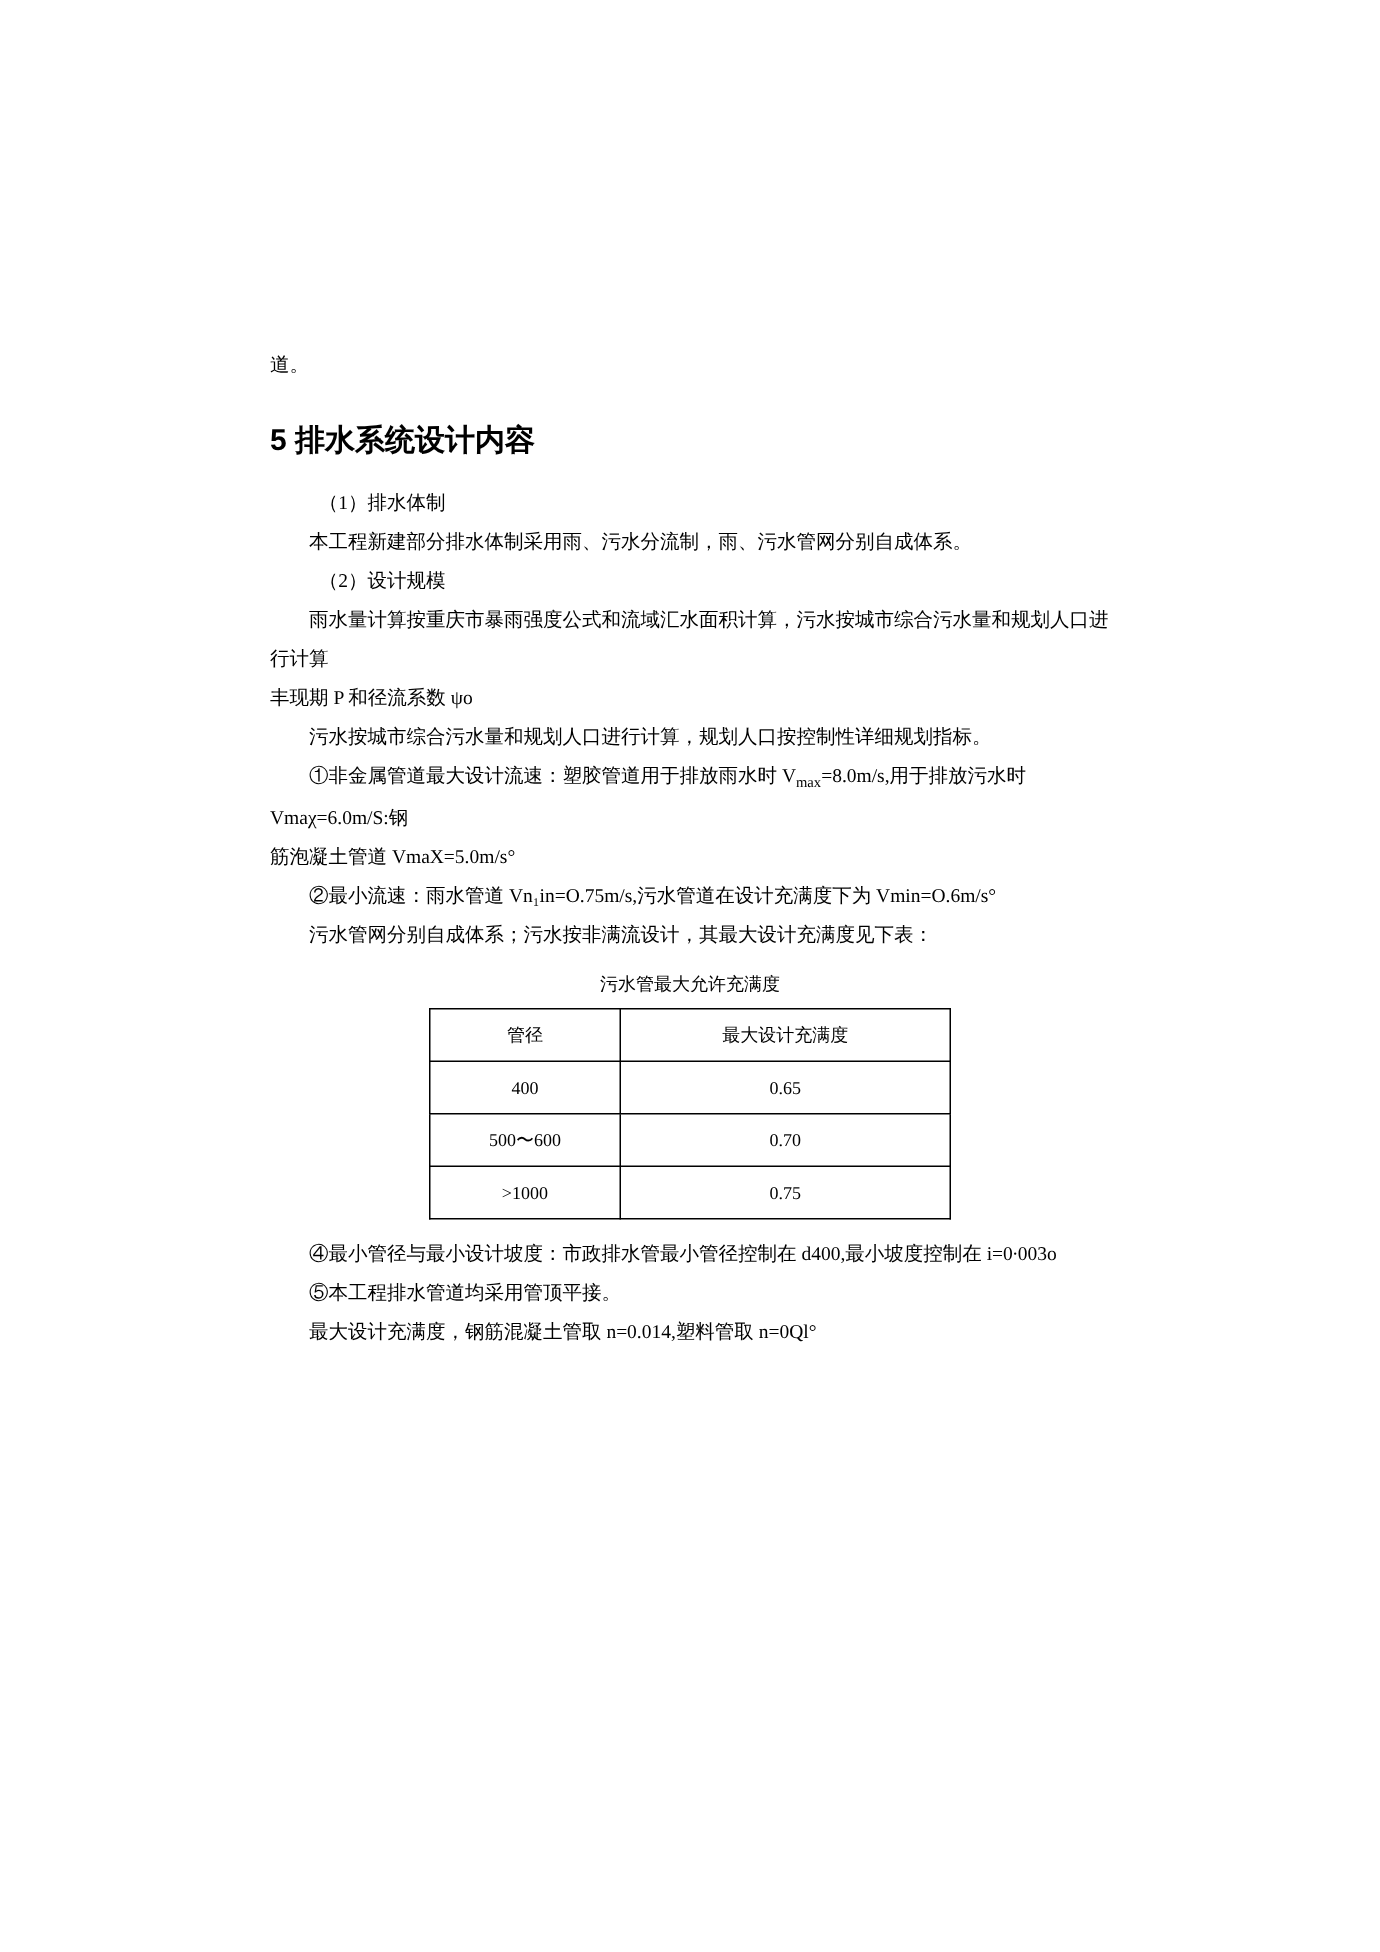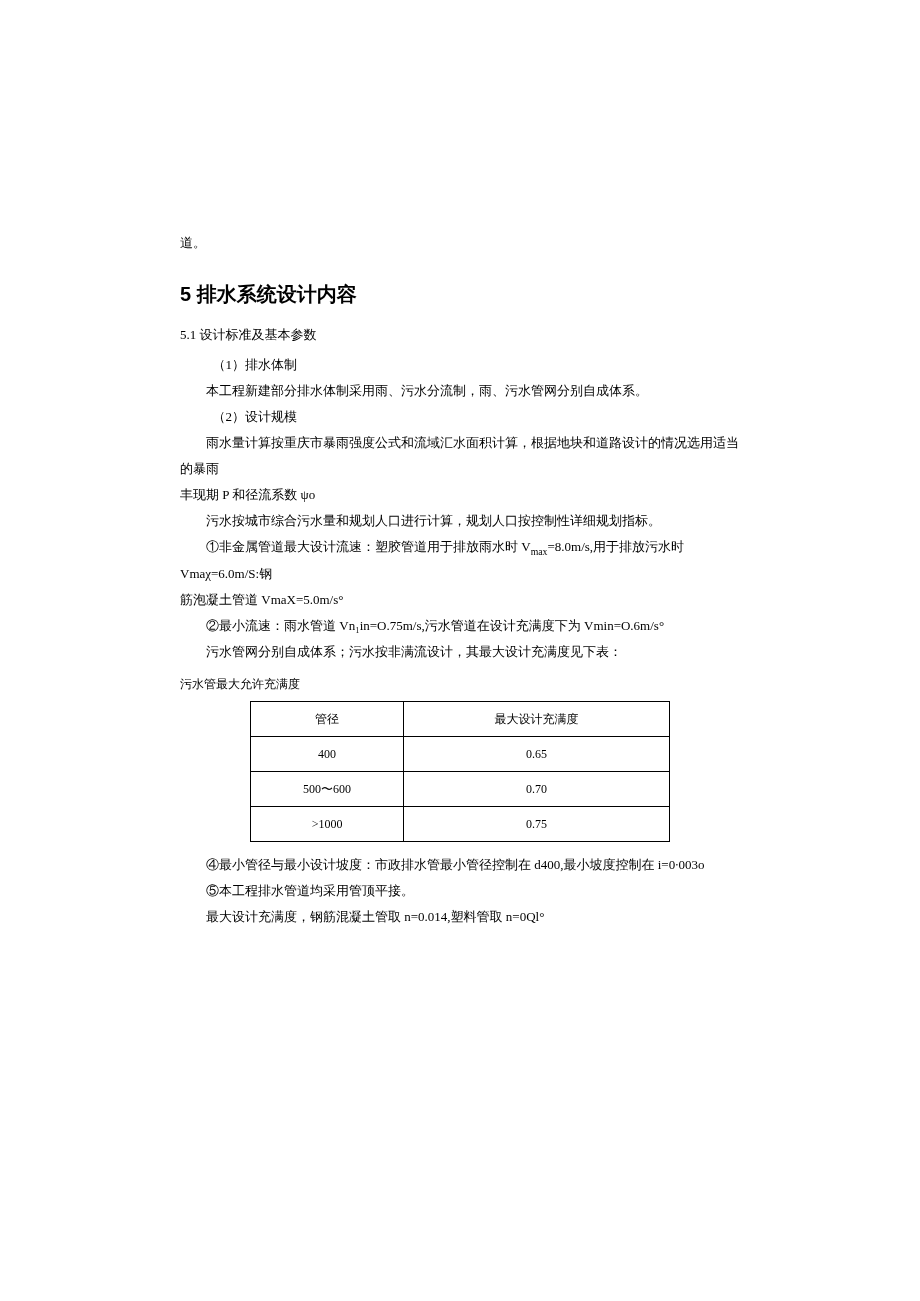--- a/index.html
+++ b/index.html
@@ -34,29 +34,30 @@
   .indent {
     text-indent: 2em;
   }
   .indent15 {
     text-indent: 2.5em;
   }
   .line {
     margin: 0;
   }
   .table-title {
-    font-family: Liberation Mono, monospace;
+    text-align: center;
+    font-family: Liberation Sans, sans-serif;
     font-size: 12px;
     margin-top: 8px;
     margin-bottom: 4px;
   }
   table.data {
     border-collapse: collapse;
     margin: 0 auto 10px auto;
-    width: 420px;
+    width: 348px;
     font-size: 12px;
   }
   table.data th, table.data td {
     border: 1px solid #000;
     padding: 5px 0;
     text-align: center;
     font-weight: normal;
   }
   sub {
     font-size: 0.75em;
@@ -65,27 +66,26 @@
 </style>
 </head>
 <body>
 
 <div class="page">
 
   <p class="line frag">道。</p>
 
   <p class="heading">5 排水系统设计内容</p>
 
-  <p class="subheading">5.1 设计标准及基本参数</p>
 
   <p class="line indent15">（1）排水体制</p>
   <p class="line indent">本工程新建部分排水体制采用雨、污水分流制，雨、污水管网分别自成体系。</p>
 
   <p class="line indent15">（2）设计规模</p>
-  <p class="line indent">雨水量计算按重庆市暴雨强度公式和流域汇水面积计算，根据地块和道路设计的情况选用适当的暴雨</p>
+  <p class="line indent">雨水量计算按重庆市暴雨强度公式和流域汇水面积计算，污水按城市综合污水量和规划人口进行计算</p>
   <p class="line">丰现期 P 和径流系数 ψo</p>
   <p class="line indent">污水按城市综合污水量和规划人口进行计算，规划人口按控制性详细规划指标。</p>
 
 
   <p class="line indent">
     <span>①非金属管道最大设计流速：塑胶管道用于排放雨水时 V</span><sub>max</sub><span>=8.0m/s,用于排放污水时 Vmaχ=6.0m/S:钢</span>
   </p>
   <p class="line">筋泡凝土管道 VmaX=5.0m/s°</p>
 
   <p class="line indent">②最小流速：雨水管道 Vn₁in=O.75m/s,污水管道在设计充满度下为 Vmin=O.6m/s°</p>

